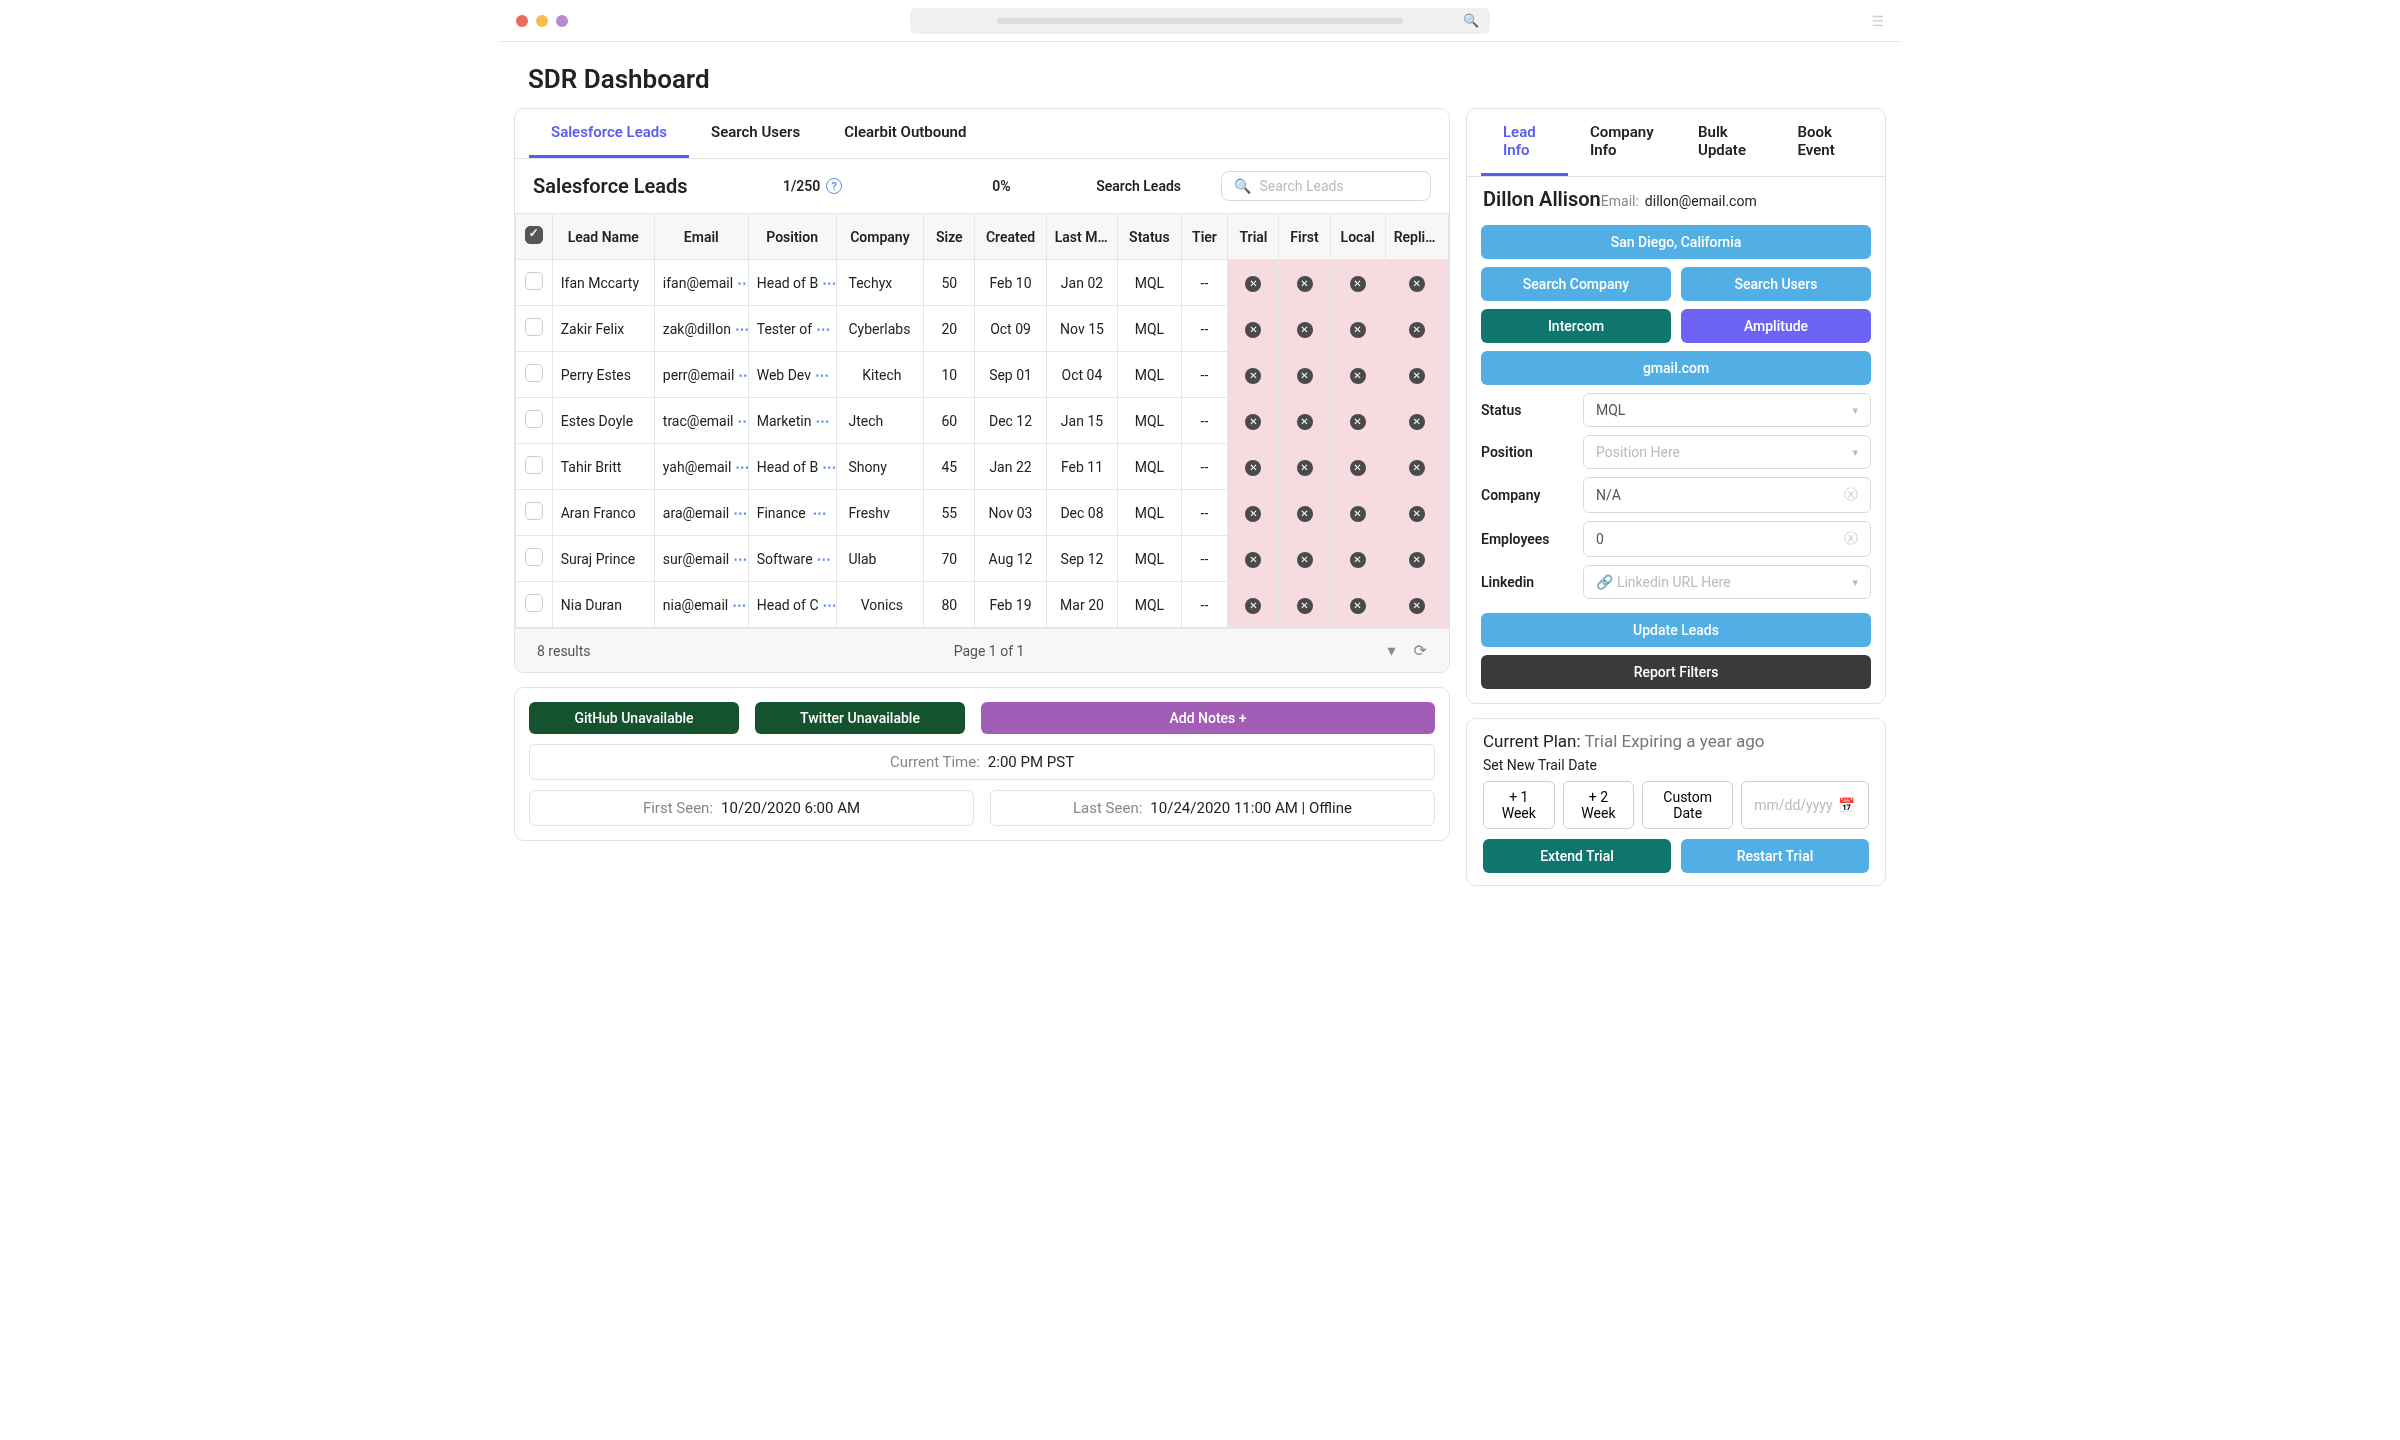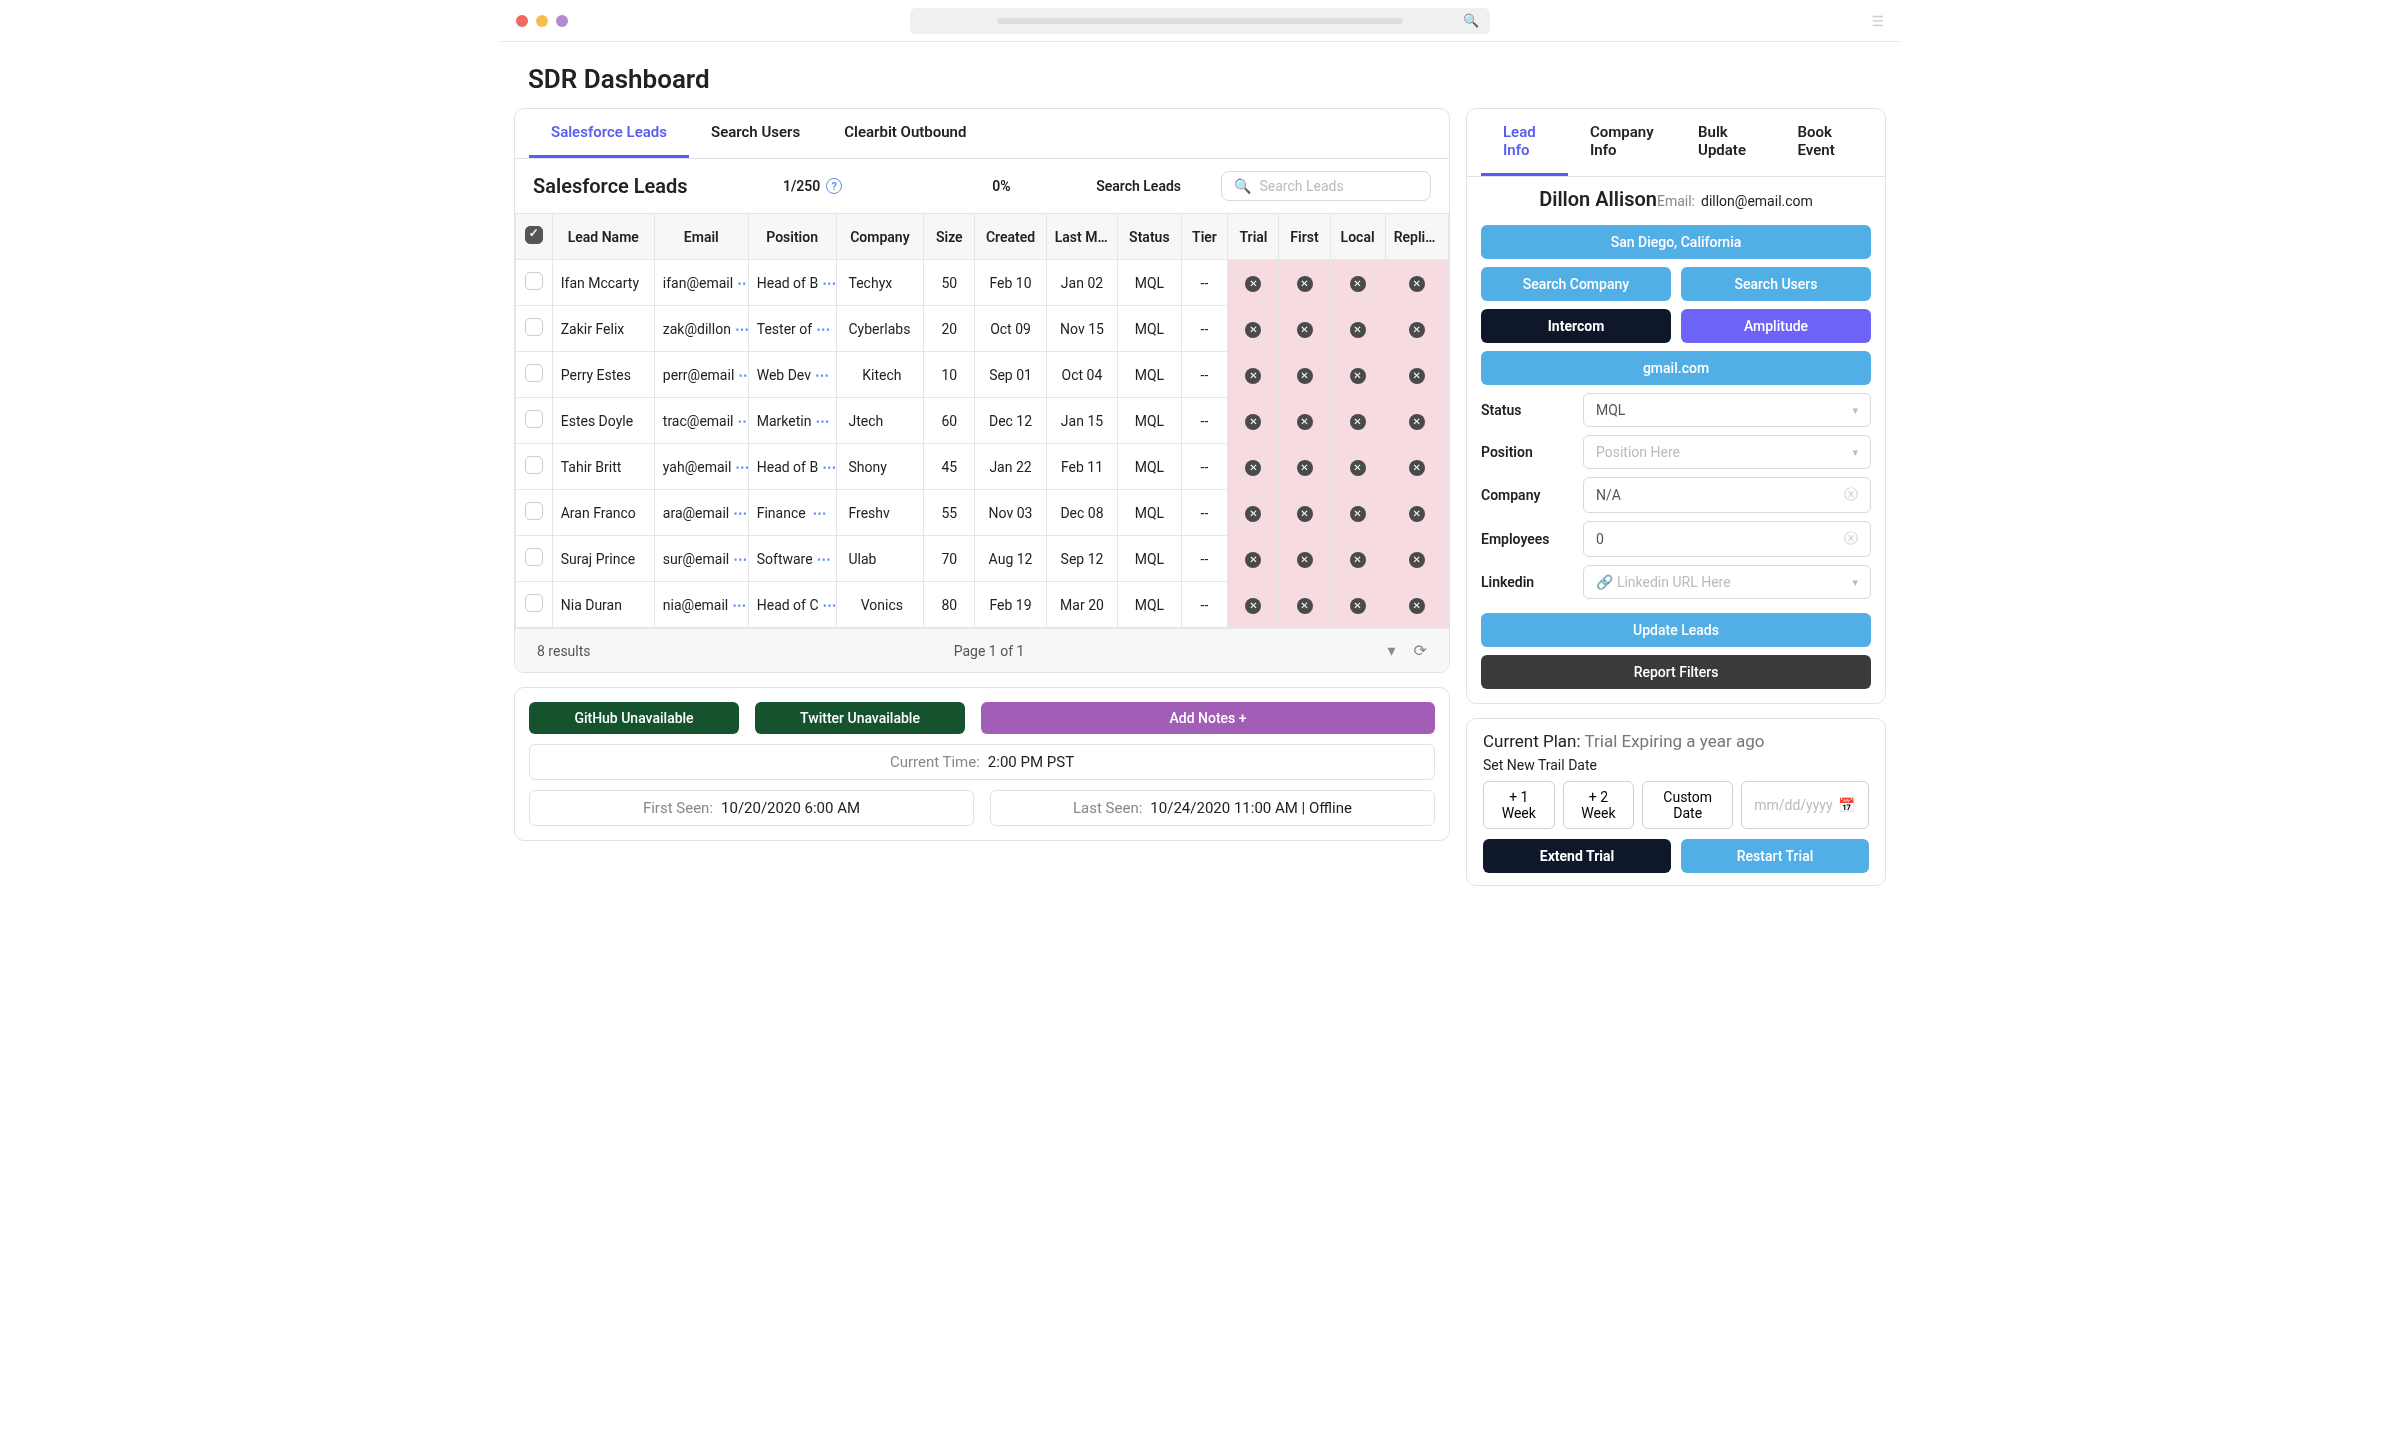--- a/index.html
+++ b/index.html
@@ -76,28 +76,28 @@
 
 .bottompanel { margin-top:14px; padding:14px; display:flex; flex-direction:column; gap:10px; }
 .brow { display:flex; gap:16px; }
 .pill { flex-shrink:0; border-radius:6px; padding:8px 0; text-align:center; color:#fff; font-size:14px; font-weight:500; }
 .pill.blue { background:#14532d; }
 .pill.purple { background:#a25db7; }
 .inforow { border:1px solid #e2e2e2; border-radius:6px; padding:8px 14px; text-align:center; font-size:15px; display:flex; justify-content:center; gap:8px; }
 .inforow .lbl { color:#888; }
 
 
-.leadhead { display:flex; align-items:baseline; justify-content:center; padding: 10px 16px 8px 16px; }
+.leadhead { display:flex; align-items:baseline; justify-content:flex-start; padding: 10px 16px 8px 16px; }
 .leadhead h2 { font-size:20px; font-weight:600; }
 .leadhead .em { display:flex; gap:6px; font-size:14px; }
 .leadhead .em .lbl { color:#888; }
 .rbody { padding: 6px 14px 14px 14px; display:flex; flex-direction:column; gap:8px; }
 .fullbtn { width:100%; border-radius:6px; padding:9px; text-align:center; color:#fff; font-weight:500; }
 .bg-blue { background:#52afe6; }
-.bg-prp { background:#0f172a;font-weight:bold; }
+.bg-prp { background:#0f766e; }
 .bg-ind { background:#6d63f4; }
 .bg-dark { background:#3a3a3a; }
 .two { display:flex; gap:10px; }
 .two > * { flex:1; }
 .field { display:flex; align-items:center; gap:10px; }
 .field .flabel { width:92px; font-size:14px; font-weight:600; }
 .field .finput { flex:1; border:1px solid #d9d9d9; border-radius:6px; padding:8px 12px; font-size:14px; display:flex; align-items:center; justify-content:space-between; color:#555; }
 .field .finput.ph { color:#bbb; }
 .chev { color:#bbb; font-size:11px; }
 .xclear { color:#ccc; font-size:14px; }

